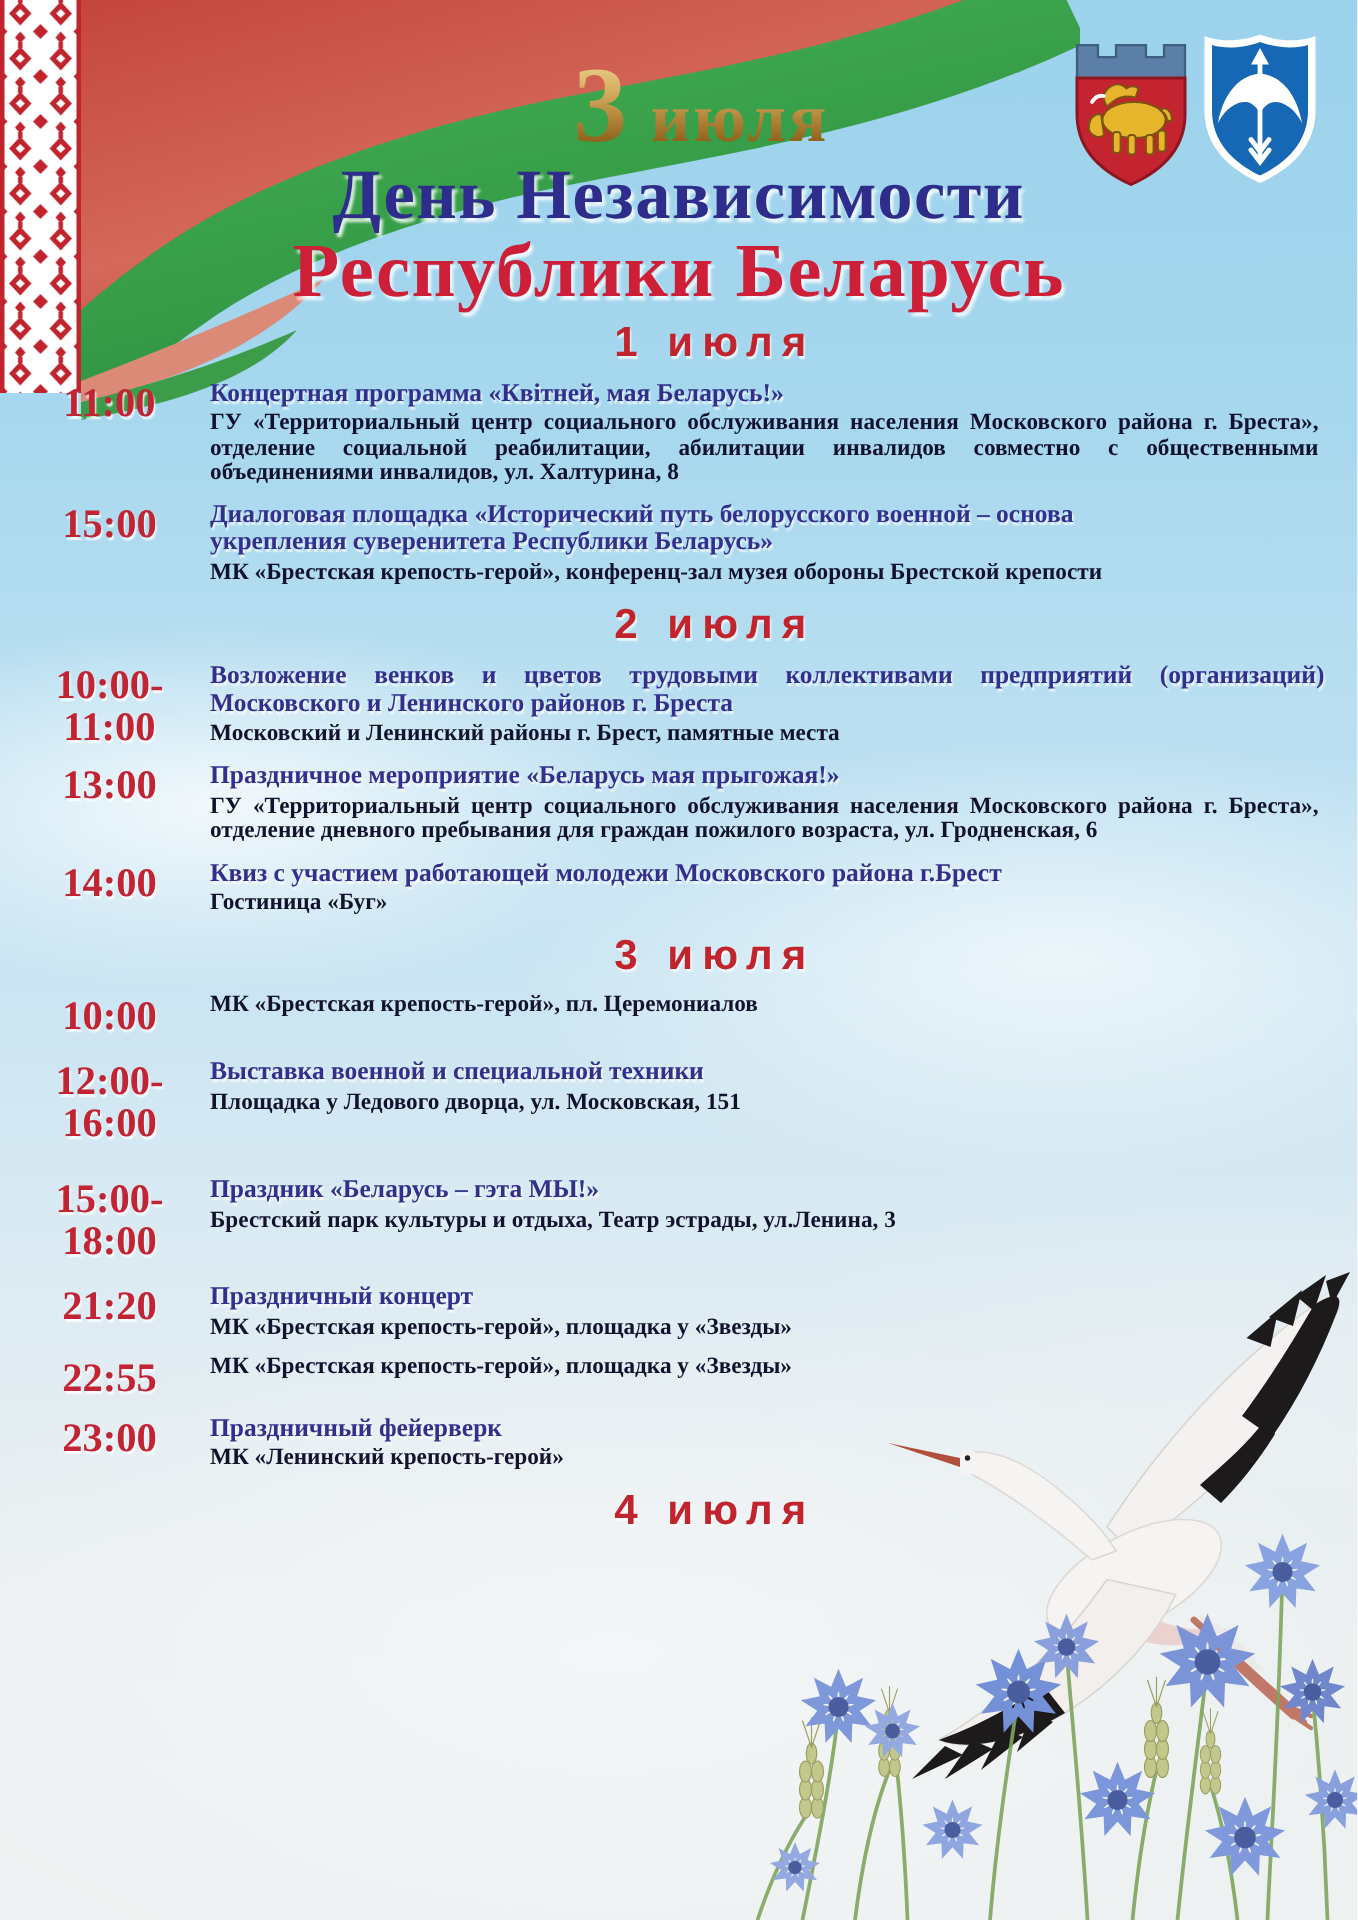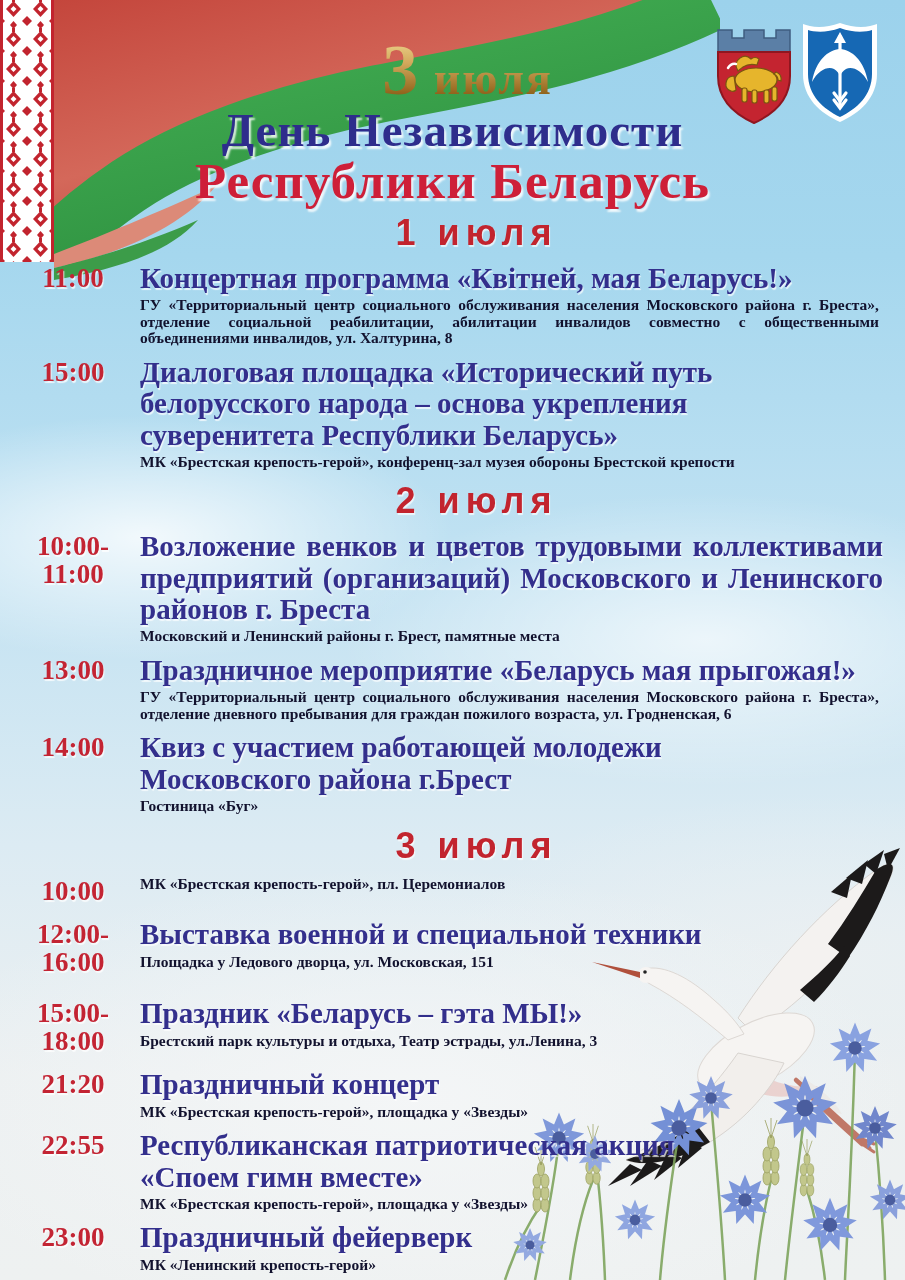--- a/index.html
+++ b/index.html
@@ -34,37 +34,37 @@
   }
   .title-red {
     font-weight:700; font-size:51px; line-height:1.04; color:#ce1f38;
     text-shadow:2px 3px 2px rgba(255,255,255,.85);
     letter-spacing:1px;
   }
 
   
   .sec-head {
     font-family:"Liberation Sans", sans-serif;
-    text-align:center; font-weight:700; font-size:36px; color:#c2242e;
+    text-align:center; font-weight:700; font-size:28px; color:#c2242e;
     letter-spacing:6px; margin:4px 0 9px 0;
     text-shadow:1px 2px 1px rgba(255,255,255,.7);
     padding-left:48px;
   }
 
   
   .row { display:flex; margin:0 22px 10px 14px; align-items:flex-start; }
   .time {
     flex:0 0 118px; text-align:center; color:#c32433; font-weight:700;
     font-size:27px; line-height:1.02; padding-top:2px;
     text-shadow:1px 2px 1px rgba(255,255,255,.8);
   }
   .time span { display:block; }
   .content { flex:1; padding-left:8px; }
   .etitle {
-    font-weight:700; font-size:29px; line-height:1.08; color:#332f8c;
+    font-weight:700; font-size:17px; line-height:1.08; color:#332f8c;
     text-shadow:1px 2px 1px rgba(255,255,255,.75);
     margin-bottom:3px;
   }
   .etitle.justify { text-align:justify; }
   .edetails {
     font-weight:700; font-size:15.5px; line-height:1.07; color:#12122e;
     padding-right:4px;
   }
   .edetails.justify { text-align:justify; }
   .w610 { max-width:610px; } .w580 { max-width:580px; } .w560 { max-width:560px; } .w740 { max-width:740px; }
@@ -258,21 +258,21 @@
         <div class="etitle">Концертная программа «Квітней, мая Беларусь!»</div>
         <div class="edetails justify">ГУ «Территориальный центр социального обслуживания населения Московского района г. Бреста», отделение социальной реабилитации, абилитации инвалидов совместно с общественными объединениями инвалидов, ул. Халтурина, 8</div>
       </div>
     </div>
 
     <div class="row">
       <div class="time">
           <span>15:00</span>
         </div>
       <div class="content">
-        <div class="etitle w610">Диалоговая площадка «Исторический путь белорусского народа – основа укрепления суверенитета Республики Беларусь»</div>
+        <div class="etitle w610">Диалоговая площадка «Исторический путь белорусского военной – основа укрепления суверенитета Республики Беларусь»</div>
         <div class="edetails">МК «Брестская крепость-герой», конференц-зал музея обороны Брестской крепости</div>
       </div>
     </div>
 
     <div class="sec-head">2 июля</div>
 
     <div class="row">
       <div class="time">
           <span>10:00-</span>
           <span>11:00</span>
@@ -344,21 +344,20 @@
         <div class="etitle">Праздничный концерт</div>
         <div class="edetails">МК «Брестская крепость-герой», площадка у «Звезды»</div>
       </div>
     </div>
 
     <div class="row mt10">
       <div class="time">
           <span>22:55</span>
         </div>
       <div class="content">
-        <div class="etitle w580">Республиканская патриотическая акция «Споем гимн вместе»</div>
         <div class="edetails">МК «Брестская крепость-герой», площадка у «Звезды»</div>
       </div>
     </div>
 
     <div class="row mt10">
       <div class="time">
           <span>23:00</span>
         </div>
       <div class="content">
         <div class="etitle">Праздничный фейерверк</div>

